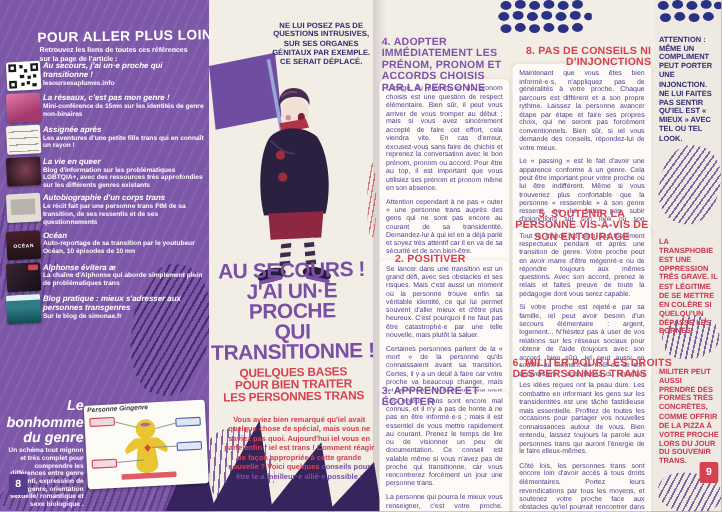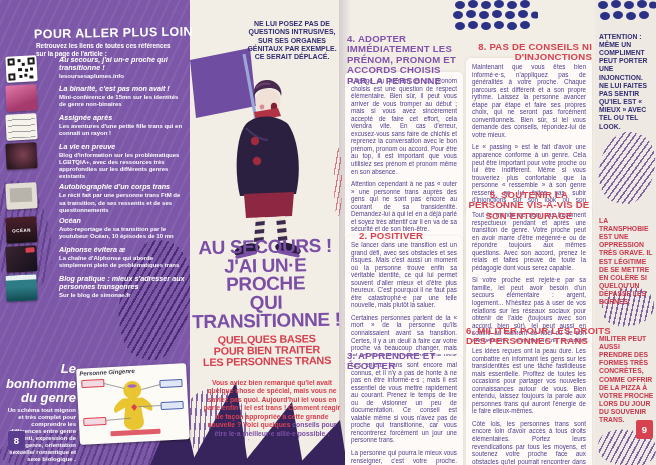--- a/index.html
+++ b/index.html
@@ -8,21 +8,21 @@
 
   
   .sidebar-left{position:absolute;left:0;top:0;width:190px;height:465px;background:#7d58a8;}
   .sidebar-left::after{content:"";position:absolute;inset:0;
     background:repeating-linear-gradient(115deg,rgba(255,255,255,.06) 0 2px,transparent 2px 9px);}
   .sb-title{position:absolute;left:34px;top:16px;width:150px;color:#fff;
     font-size:12.5px;font-weight:bold;letter-spacing:.4px;white-space:nowrap;transform:rotate(-1deg);z-index:3;}
   .sb-intro{position:absolute;left:36px;top:36px;width:138px;color:#fff;
     font-size:6.4px;font-weight:bold;line-height:1.2;z-index:3;}
   .res-list{position:absolute;left:6px;top:56px;width:180px;display:flex;flex-direction:column;gap:3px;z-index:3;}
-  .res-item{display:flex;gap:22px;align-items:flex-start;}
+  .res-item{display:flex;gap:2px;align-items:flex-start;}
   .res-text{flex:1;}
   .res-title{font-style:italic;font-weight:bold;font-size:7.2px;color:#fff;line-height:1.12;}
   .res-desc{font-weight:bold;font-size:6px;color:#fff;line-height:1.18;margin-top:1px;opacity:.96;}
   .thumb{width:31px;height:26px;flex:none;border-radius:2px;transform:rotate(-3deg);
     box-shadow:0 1px 2px rgba(0,0,0,.35);overflow:hidden;position:relative;}
   .t-qr{background:#fff;}
   .t-pink{background:linear-gradient(160deg,#e279a8,#a63a6e 70%);}
   .t-comic{background:#f6f3ea;}
   .t-comic::after{content:"";position:absolute;inset:2px;
     background:repeating-linear-gradient(0deg,rgba(80,80,90,.5) 0 1px,transparent 1px 6px);}
@@ -123,37 +123,37 @@
       </div>
       <div class="res-text">
         <div class="res-title">Au secours, j'ai un·e proche qui transitionne !</div>
         <div class="res-desc">lesoursesaplumes.info</div>
       </div>
     </div>
 
     <div class="res-item">
       <div class="thumb t-pink"></div>
       <div class="res-text">
-        <div class="res-title">La binarité, c'est pas mon avait !</div>
+        <div class="res-title">La réseaux, c'est pas mon genre !</div>
         <div class="res-desc">Mini-conférence de 15mn sur les identités de genre non-binaires</div>
       </div>
     </div>
 
     <div class="res-item">
       <div class="thumb t-comic"></div>
       <div class="res-text">
         <div class="res-title">Assignée après</div>
         <div class="res-desc">Les aventures d'une petite fille trans qui en connaît un rayon !</div>
       </div>
     </div>
 
     <div class="res-item">
       <div class="thumb t-dark"></div>
       <div class="res-text">
-        <div class="res-title">La vie en preuve</div>
+        <div class="res-title">La vie en queer</div>
         <div class="res-desc">Blog d'information sur les problématiques LGBTQIA+, avec des ressources très approfondies sur les différents genres existants</div>
       </div>
     </div>
 
     <div class="res-item">
       <div class="thumb t-light"></div>
       <div class="res-text">
         <div class="res-title">Autobiographie d'un corps trans</div>
         <div class="res-desc">Le récit fait par une personne trans FtM de sa transition, de ses ressentis et de ses questionnements</div>
       </div>

